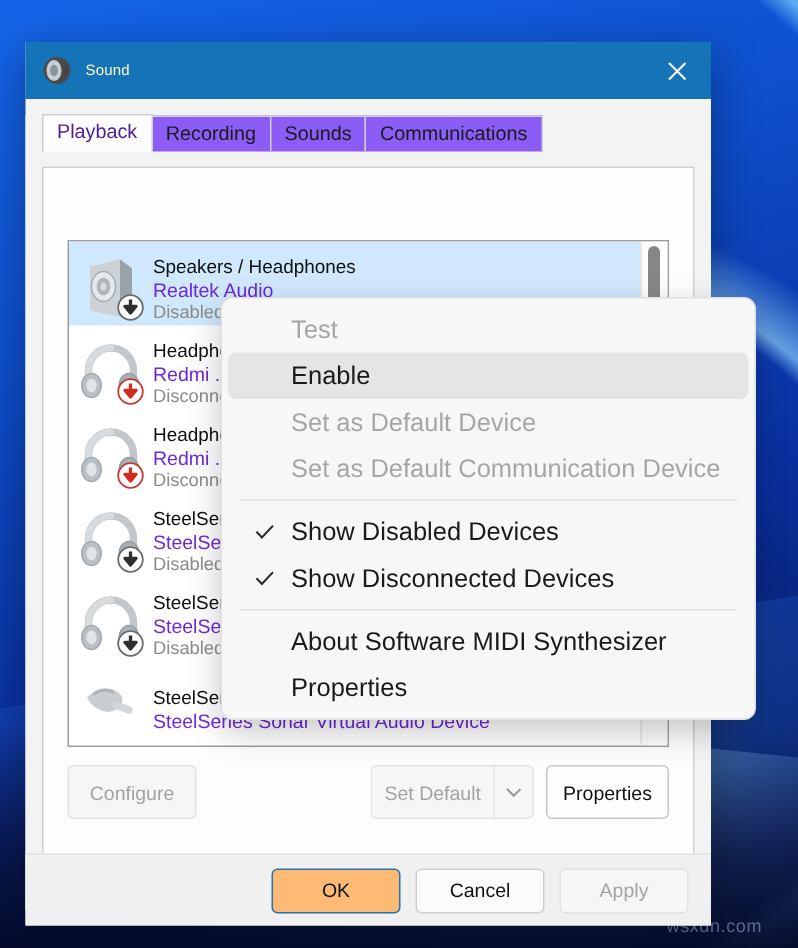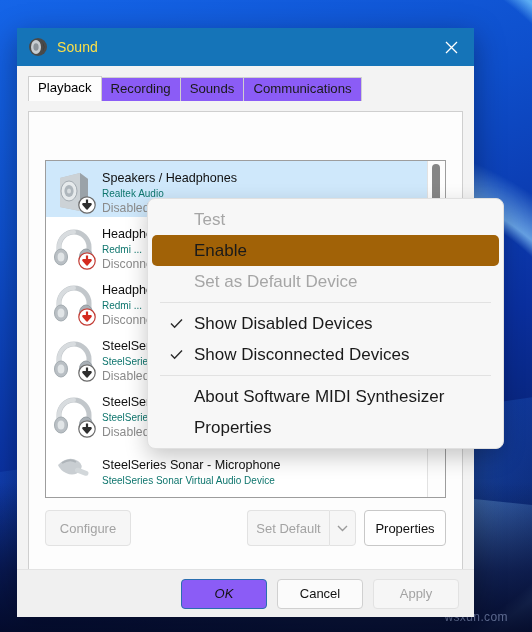--- a/index.html
+++ b/index.html
@@ -32,47 +32,47 @@
       background:linear-gradient(to bottom,rgba(5,15,60,0) 0%,rgba(6,14,55,0.75) 60%,rgba(4,10,40,0.95) 100%);}
 
   #watermark{position:absolute;right:24px;bottom:8px;color:rgba(160,175,215,0.55);
     font-size:12px;letter-spacing:0.4px;font-family:Liberation Sans, sans-serif;}
 
   
   #dialog{position:absolute;left:17px;top:28px;width:457px;height:578px;
     background:#f3f3f3;box-shadow:0 8px 28px rgba(0,0,0,0.35);}
   #titlebar{height:38px;background:#1574b8;display:flex;align-items:center;position:relative;}
   #title-icon{width:20px;height:20px;margin-left:11px;margin-right:9px;position:relative;flex:none;}
-  #title-text{color:#fde047;font-size:14px;letter-spacing:0.1px;}
+  #title-text{color:#fef9c3;font-size:10px;letter-spacing:0.1px;}
   #close-btn{position:absolute;right:0;top:0;width:46px;height:38px;
     display:flex;align-items:center;justify-content:center;}
   #close-btn svg{display:block;}
 
   #body{padding:0;position:relative;height:540px;background:#f3f3f3;}
 
   
   #tabs{display:flex;margin:11px 0 0 11px;align-items:flex-end;height:24px;position:relative;z-index:3;}
   .tab{font-size:13.2px;color:#1a1a1a;padding:3px 9px 4px 9px;border:1px solid #cfcfcf;
     border-bottom:none;background:#8b5cf6;margin-right:-1px;white-space:nowrap;line-height:16px;}
-  .tab.active{background:#fdfdfd;color:#000000;padding-bottom:5px;position:relative;z-index:2;}
+  .tab.active{background:#fdfdfd;color:#4c1d95;padding-bottom:5px;position:relative;z-index:2;}
 
   #tabpanel{position:absolute;left:11px;right:11px;top:34px;bottom:10px;
     background:#fdfdfd;border:1px solid #cfcfcf;}
 
   #panel-label{font-size:13.2px;color:#1a1a1a;margin:18px 0 0 16px;}
 
   
   #devicelist{position:absolute;left:16px;right:16px;top:48px;height:336px;
     background:#ffffff;border:1px solid #9d9d9d;overflow:hidden;}
   .device{display:flex;align-items:center;height:56px;padding:5px 0 0 6px;box-sizing:border-box;position:relative;}
   .device.selected{background:#cfe8fb;}
   .devicon{width:44px;height:46px;flex:none;position:relative;margin-right:6px;}
   .devtext{padding-top:3px;min-width:0;}
   .dev-name{font-size:12.6px;color:#101010;line-height:15px;white-space:nowrap;}
-  .dev-sub{font-size:10px;color:#0f766e;line-height:15px;white-space:nowrap;}
+  .dev-sub{font-size:13px;color:#6d28d9;line-height:15px;white-space:nowrap;}
   .dev-state{font-size:12.2px;color:#8b8b8b;line-height:15px;white-space:nowrap;}
 
   #list-scrollbar{position:absolute;right:0;top:0;width:17px;height:100%;background:#fdfdfd;border-left:1px solid #e2e2e2;}
   #list-thumb{position:absolute;left:4px;top:3px;width:8px;height:38px;background:#868686;border-radius:4px;}
 
   
   #midrow{position:absolute;left:16px;right:16px;top:398px;height:28px;}
   .btn{height:36px;border:1px solid #d0d0d0;background:#fbfbfb;border-radius:4px;
     font-size:13px;color:#111;display:inline-flex;align-items:center;justify-content:center;
     box-sizing:border-box;}
@@ -80,31 +80,31 @@
   #configure-button{position:absolute;left:0;top:0;width:86px;}
   #setdefault-group{position:absolute;right:90px;top:0;display:flex;}
   #setdefault-button{width:82px;border-right:none;border-radius:4px 0 0 4px;}
   #setdefault-arrow{width:27px;border-radius:0 4px 4px 0;}
   #properties-button{position:absolute;right:0;top:0;width:82px;background:#fefefe;border-color:#c8c8c8;}
 
   
   #footer{position:absolute;left:0;right:0;bottom:0;height:48px;background:#f0f0f0;
     border-top:1px solid #e3e3e3;display:flex;align-items:center;justify-content:flex-end;padding-right:15px;box-sizing:border-box;}
   #footer .btn{width:86px;height:30px;margin-left:10px;}
-  #ok-button{border:1px solid #2a6fb0;background:#8b5cf6;font-style:italic;}
+  #ok-button{border:1px solid #2a6fb0;background:#fdba74;}
 
   
   #contextmenu{position:absolute;left:147px;top:198px;width:357px;
     background:#f7f7f7;border:1px solid #e0e0e0;border-radius:8px;
     box-shadow:0 8px 22px rgba(0,0,0,0.22);padding:5px 4px;box-sizing:border-box;z-index:50;}
   .mi{height:31px;display:flex;align-items:center;border-radius:5px;padding-left:6px;box-sizing:border-box;}
   .mi-check{width:36px;flex:none;display:flex;align-items:center;justify-content:center;}
   .mi-label{font-size:17px;color:#1a1a1a;}
   .mi.disabled .mi-label{color:#a6a6a6;}
-  .mi.hover{background:#a16207;}
+  .mi.hover{background:#e5e5e5;}
   .mi-sep{height:1px;background:#e2e2e2;margin:5px 8px 5px 8px;}
 </style>
 </head>
 <body>
 
 <div id="wallpaper">
   <div class="ribbon r1"></div>
   <div class="ribbon r2"></div>
   <div class="ribbon r3"></div>
   <div class="ribbon r4"></div>
@@ -286,20 +286,24 @@
       <span class="mi-label">Test</span>
     </div>
     <div class="mi hover">
       <span class="mi-check"></span>
       <span class="mi-label">Enable</span>
     </div>
     <div class="mi disabled">
       <span class="mi-check"></span>
       <span class="mi-label">Set as Default Device</span>
     </div>
+    <div class="mi disabled">
+      <span class="mi-check"></span>
+      <span class="mi-label">Set as Default Communication Device</span>
+    </div>
     <div class="mi-sep"></div>
     <div class="mi">
       <span class="mi-check">
         <svg width="13" height="11" viewBox="0 0 13 11">
           <path d="M1 5.5 L4.6 9.3 L12 1.4" stroke="#2b2b2b" stroke-width="1.4" fill="none"></path>
         </svg>
       </span>
       <span class="mi-label">Show Disabled Devices</span>
     </div>
     <div class="mi">

